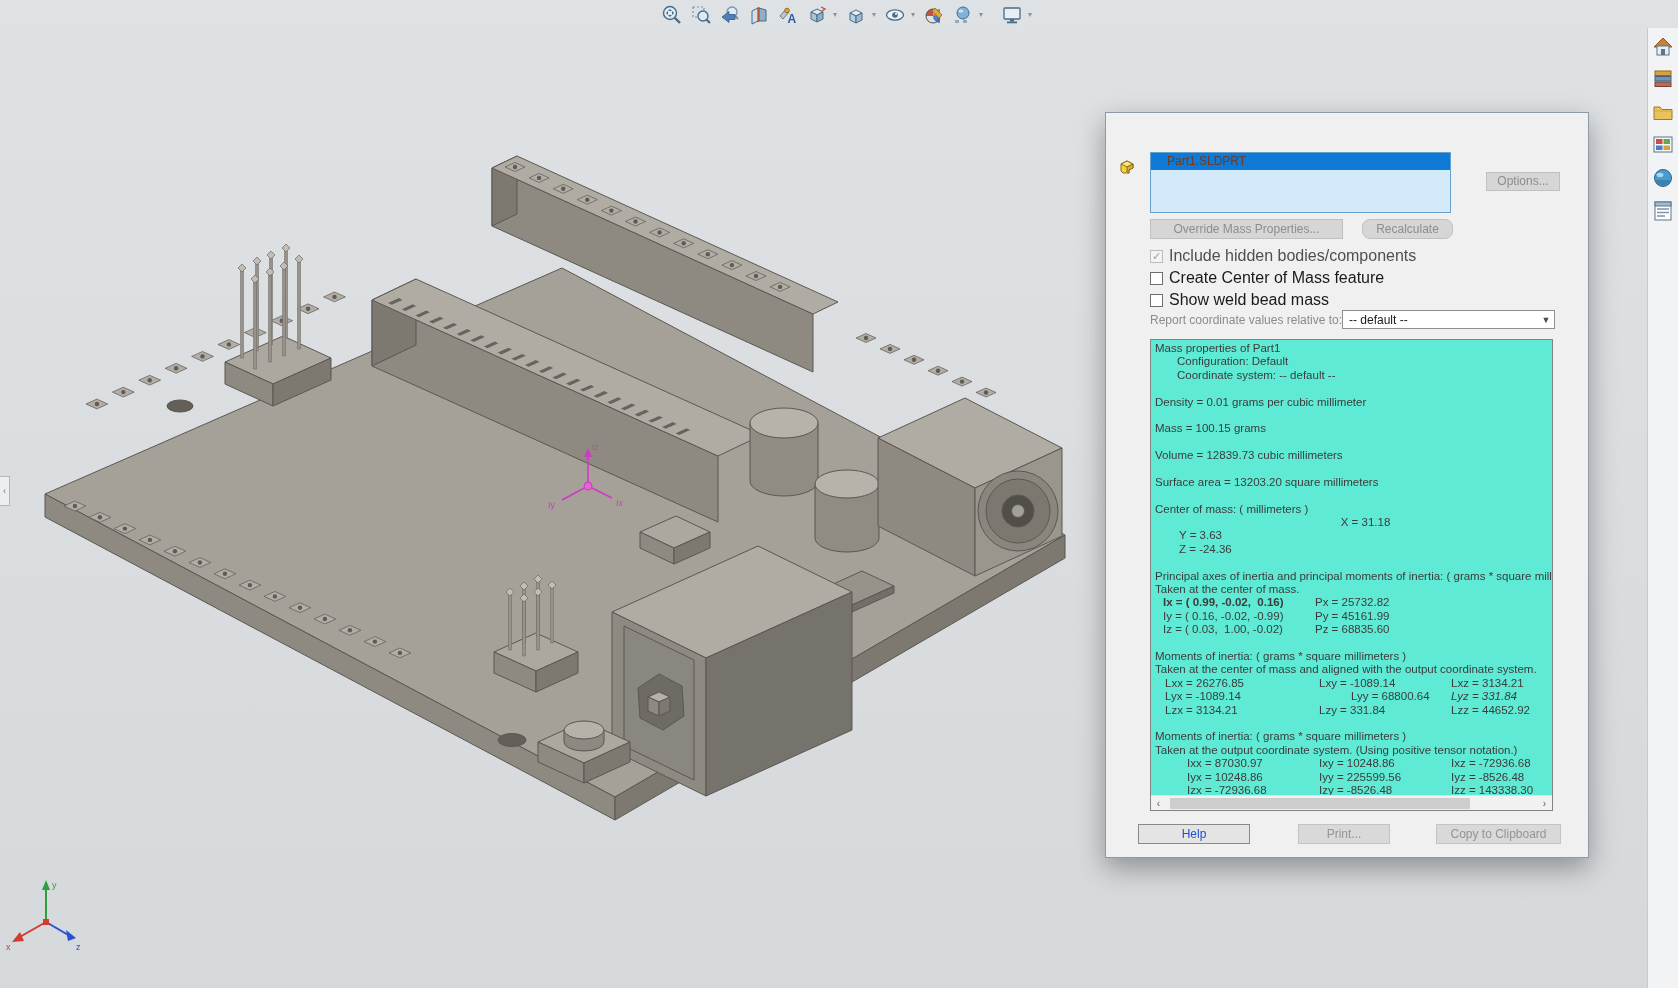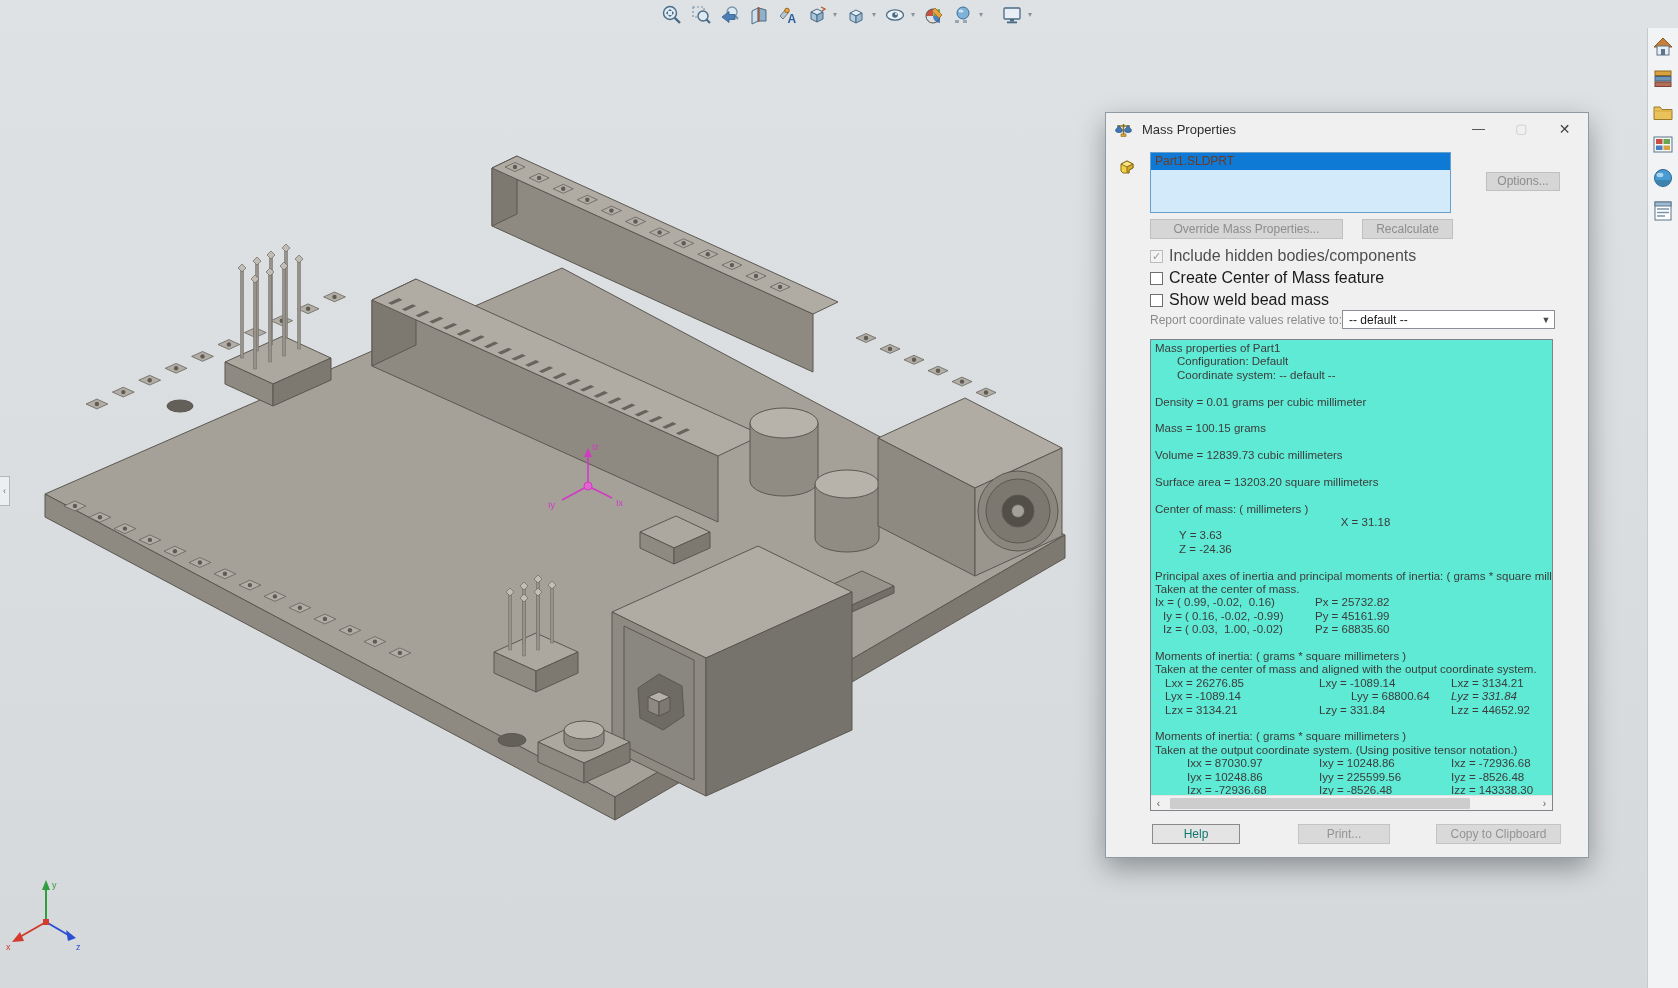--- a/index.html
+++ b/index.html
@@ -28,26 +28,26 @@
           border:1px solid #8f9aa5;box-shadow:0 10px 26px rgba(0,0,0,.34);font-size:12px;color:#1a1a1a;}
   #dlg-titlebar{position:absolute;left:0;top:0;right:0;height:33px;display:flex;align-items:center;}
   #dlg-title{margin-left:10px;font-size:13px;color:#2e2e2e;}
   #dlg-title-icon{margin-left:9px;display:flex;}
   .win-btn{position:absolute;top:0;width:43px;height:31px;display:flex;align-items:center;justify-content:center;
            font-size:13px;color:#444;}
   #btn-min{left:351px;} #btn-max{left:394px;color:#c9c9c9;} #btn-close{left:437px;font-size:14px;}
   #part-icon{position:absolute;left:11px;top:42px;}
   #part-list{position:absolute;left:44px;top:39px;width:301px;height:61px;background:#d3eafa;
              border:1px solid #66a0cc;box-sizing:border-box;}
-  #part-row{height:17px;background:#0e7ad6;color:#6e3a24;font-size:12px;line-height:17px;padding-left:4px;}
+  #part-row{height:17px;background:#0e7ad6;color:#6e3a24;font-size:12px;line-height:17px;padding-left:16px;}
   .btn{position:absolute;box-sizing:border-box;text-align:center;font-size:12px;
        background:#d6d6d6;border:1px solid #c0c0c0;color:#8d8d8d;}
   #btn-options{left:380px;top:59px;width:74px;height:19px;line-height:17px;}
   #btn-override{left:44px;top:106px;width:193px;height:20px;line-height:18px;}
-  #btn-recalc{left:256px;top:106px;width:91px;height:20px;line-height:18px;}
+  #btn-recalc{left:256px;top:106px;width:91px;height:20px;line-height:18px;border-radius:8px;}
   .cb{position:absolute;left:44px;display:flex;align-items:center;gap:6px;height:14px;}
   .cb .box{width:13px;height:13px;border:1px solid #6e6e6e;background:#fff;box-sizing:border-box;
            font-size:11px;line-height:11px;text-align:center;color:#fff;}
   .cb.checked.disabled .box{border-color:#bcbcbc;background:#f3f3f3;color:#9a9a9a;}
   .cb .tick{visibility:hidden;} .cb.checked .tick{visibility:visible;}
   .cb .cbl{font-size:16px;}
   .cb.disabled .cbl{color:#4f4f4f;}
   #cb0{top:136px;} #cb1{top:158px;} #cb2{top:180px;}
   #report-row{position:absolute;left:44px;top:200px;color:#8b8b8b;font-size:12px;}
   #coord-select{position:absolute;left:236px;top:197px;width:213px;height:19px;background:#fff;
@@ -59,21 +59,21 @@
   #rlines{position:absolute;left:0;top:2px;right:0;bottom:15px;overflow:hidden;
           font-size:11.5px;color:#3c3c3c;}
   .rline{height:13.4px;line-height:13.4px;white-space:nowrap;position:relative;padding-left:4px;}
   .rline span{position:absolute;top:0;white-space:pre;}
   #hscroll{position:absolute;left:0;right:0;bottom:0;height:15px;background:#f1f1f1;border-top:1px solid #e2e2e2;
            display:flex;align-items:center;box-sizing:border-box;}
   .sarrow{width:15px;text-align:center;font-size:10px;color:#5a5a5a;}
   #hthumb{height:11px;background:#cdcdcd;flex:0 0 300px;margin-left:4px;border-radius:1px;}
   #hspacer{flex:1;}
   .bbtn{position:absolute;top:711px;height:20px;box-sizing:border-box;text-align:center;font-size:12px;line-height:18px;}
-  #btn-help{left:46px;width:88px;background:#e4e4e4;border:1px solid #8a8a8a;color:#0f766e;}
+  #btn-help{left:32px;width:112px;background:#e4e4e4;border:1px solid #8a8a8a;color:#1d4ed8;}
   #btn-print{left:192px;width:92px;background:#d9d9d9;border:1px solid #c4c4c4;color:#949494;}
   #btn-copy{left:330px;width:125px;background:#d9d9d9;border:1px solid #c4c4c4;color:#949494;}
   svg{display:block;}
 </style>
 </head>
 <body>
 
 <div id="stage">
 
   <div id="viewport">
@@ -474,35 +474,20 @@
           <rect x="4" y="3" width="16" height="18" fill="#fff" stroke="#5d748a"></rect>
           <rect x="4" y="3" width="16" height="4" fill="#9dbcd4" stroke="#5d748a"></rect>
           <line x1="6" y1="10" x2="18" y2="10" stroke="#7b93a8" stroke-width="1.5"></line>
           <line x1="6" y1="13.5" x2="18" y2="13.5" stroke="#7b93a8" stroke-width="1.5"></line>
           <line x1="6" y1="17" x2="14" y2="17" stroke="#7b93a8" stroke-width="1.5"></line>
         </svg>
     </div>
   </div>
 
   <div id="dialog">
-    <div id="dlg-titlebar">
-      <span id="dlg-title-icon">
-        <svg width="17" height="16">
-            <line x1="8.5" y1="2" x2="8.5" y2="12" stroke="#8a6d1f" stroke-width="1.6"></line>
-            <line x1="2" y1="4" x2="15" y2="4" stroke="#8a6d1f" stroke-width="1.4"></line>
-            <path d="M0.5,8 a3.5,2.6 0 0 0 7,0 l-3.5,-4.5 z" fill="#3f76b5" stroke="#28507e" stroke-width=".7"></path>
-            <path d="M9.5,8 a3.5,2.6 0 0 0 7,0 l-3.5,-4.5 z" fill="#3f76b5" stroke="#28507e" stroke-width=".7"></path>
-            <rect x="6" y="12" width="5" height="2.5" fill="#d9a23f" stroke="#8a6d1f" stroke-width=".6"></rect>
-          </svg>
-      </span>
-      <span id="dlg-title">Mass Properties</span>
-      <div class="win-btn" id="btn-min">—</div>
-      <div class="win-btn" id="btn-max">▢</div>
-      <div class="win-btn" id="btn-close">✕</div>
-    </div>
 
     <span id="part-icon">
       <svg width="22" height="22">
           <polygon points="4,9 10,6 16,9 16,13 12,15 12,18 6,18 4,16" fill="#f2d241" stroke="#8a6d1f"></polygon>
           <polygon points="4,9 10,6 16,9 10,12" fill="#f8e67e" stroke="#8a6d1f"></polygon>
           <polygon points="10,12 16,9 16,13 12,15 12,18 10,17" fill="#d9ad2b" stroke="#8a6d1f"></polygon>
         </svg>
     </span>
     <div id="part-list">
       <div id="part-row">Part1.SLDPRT</div>
@@ -545,21 +530,21 @@
           <div class="rline">Surface area = 13203.20  square millimeters</div>
           <div class="rline">&nbsp;</div>
           <div class="rline">Center of mass: ( millimeters )</div>
           <div class="rline" style="padding-left: 28px; text-align: center;">X = 31.18</div>
           <div class="rline" style="padding-left: 28px;">Y = 3.63</div>
           <div class="rline" style="padding-left: 28px;">Z = -24.36</div>
           <div class="rline">&nbsp;</div>
           <div class="rline">Principal axes of inertia and principal moments of inertia: ( grams *  square millimeters )</div>
           <div class="rline">Taken at the center of mass.</div>
           <div class="rline">
-            <span style="left: 4px;">Ix = ( 0.99, -0.02,  0.16)</span>
+            <span style="left: 12px; font-weight: bold;">Ix = ( 0.99, -0.02,  0.16)</span>
             <span style="left: 164px;">Px = 25732.82</span>
           </div>
           <div class="rline">
             <span style="left: 12px;">Iy = ( 0.16, -0.02, -0.99)</span>
             <span style="left: 164px;">Py = 45161.99</span>
           </div>
           <div class="rline">
             <span style="left: 12px;">Iz = ( 0.03,  1.00, -0.02)</span>
             <span style="left: 164px;">Pz = 68835.60</span>
           </div>

